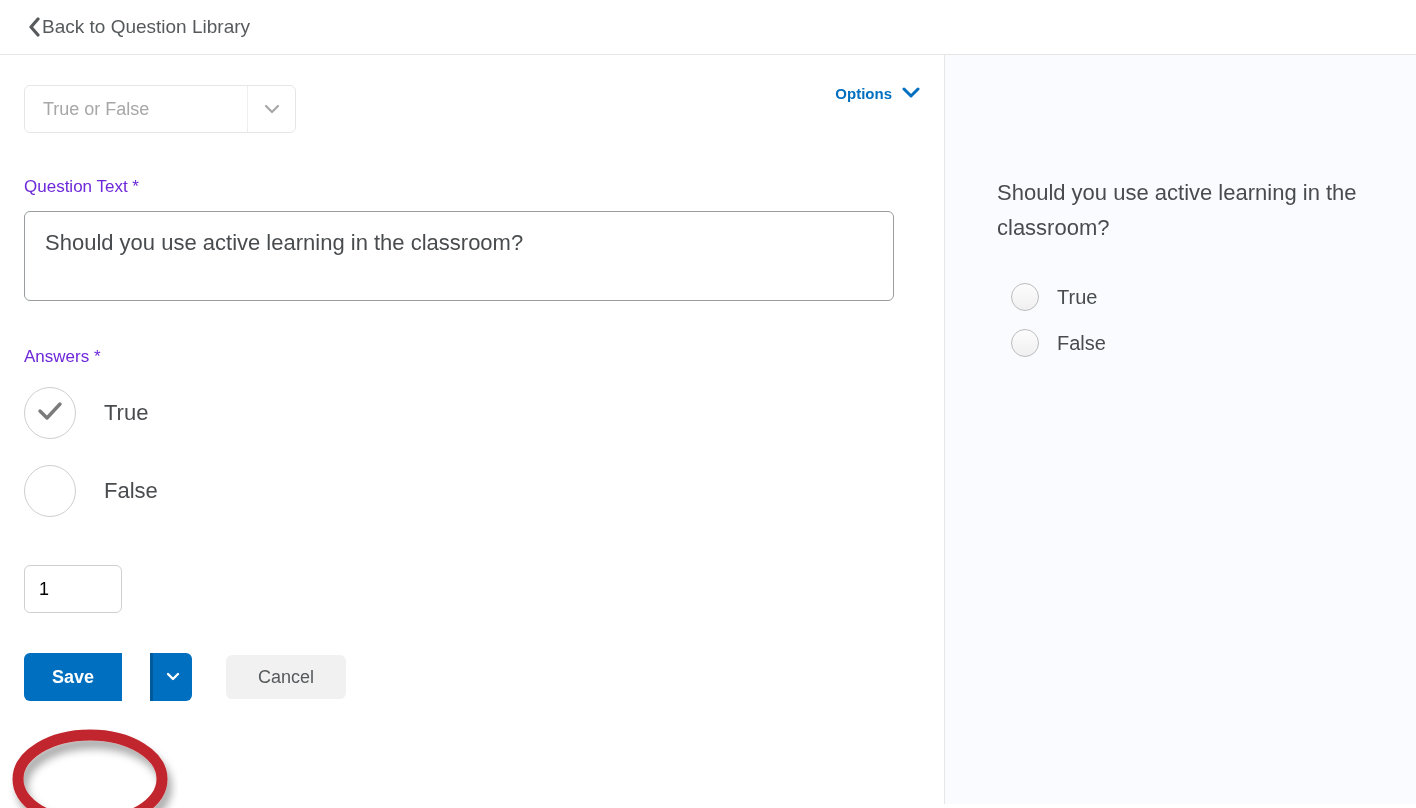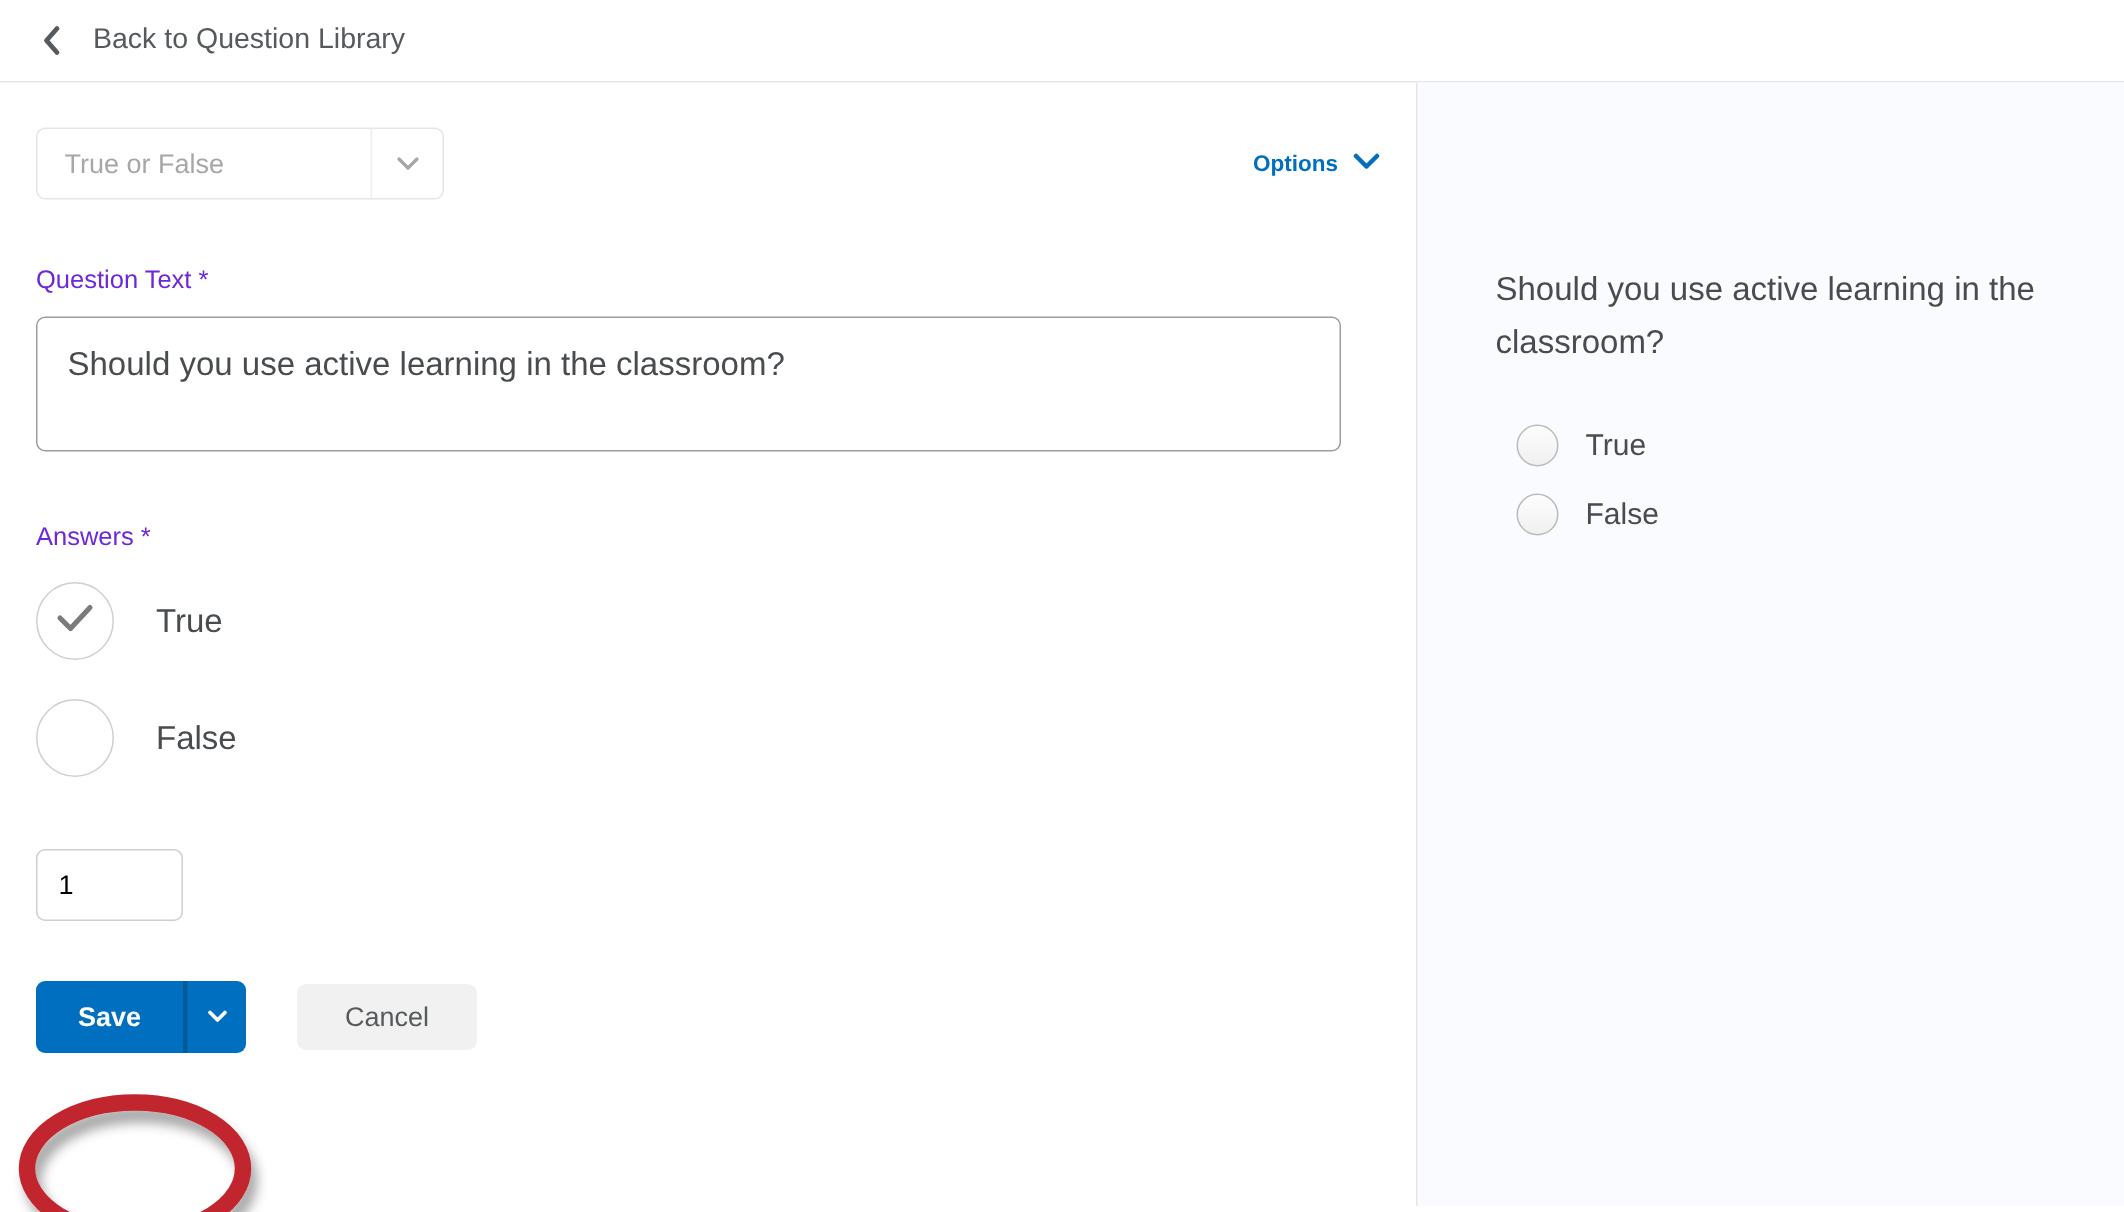--- a/index.html
+++ b/index.html
@@ -18,21 +18,20 @@
     .top-bar {
       display: flex;
       align-items: center;
       padding: 16px 28px;
       border-bottom: 1px solid #e6e6e6;
       width: 100%;
     }
     .back-link {
       display: flex;
       align-items: center;
-      gap: 20px;
       text-decoration: none;
       color: #565a5c;
       font-size: 19px;
       cursor: pointer;
     }
     .back-chevron {
       display: inline-flex;
     }
     .main-wrap {
       display: flex;
@@ -46,21 +45,21 @@
     }
     .preview-panel {
       flex: 1;
       background: #f9fbff;
       padding: 120px 28px 20px 52px;
       color: #494c4e;
     }
     .row1 {
       display: flex;
       justify-content: space-between;
-      align-items: center;
+      align-items: flex-start;
       margin-bottom: 44px;
     }
     .type-select {
       display: flex;
       align-items: center;
       border: 1px solid #e6e6e6;
       border-radius: 6px;
       padding: 0;
       height: 48px;
       width: 272px;
@@ -147,20 +146,21 @@
     .button-row {
       margin-top: 40px;
       display: flex;
       align-items: center;
       gap: 34px;
       position: relative;
     }
     .save-group {
       display: flex;
       height: 48px;
+      gap: 28px;
     }
     .save-btn {
       background: #006fbf;
       color: #fff;
       border: none;
       padding: 0 28px;
       font-size: 18px;
       font-weight: 600;
       border-radius: 6px 0 0 6px;
       cursor: pointer;

